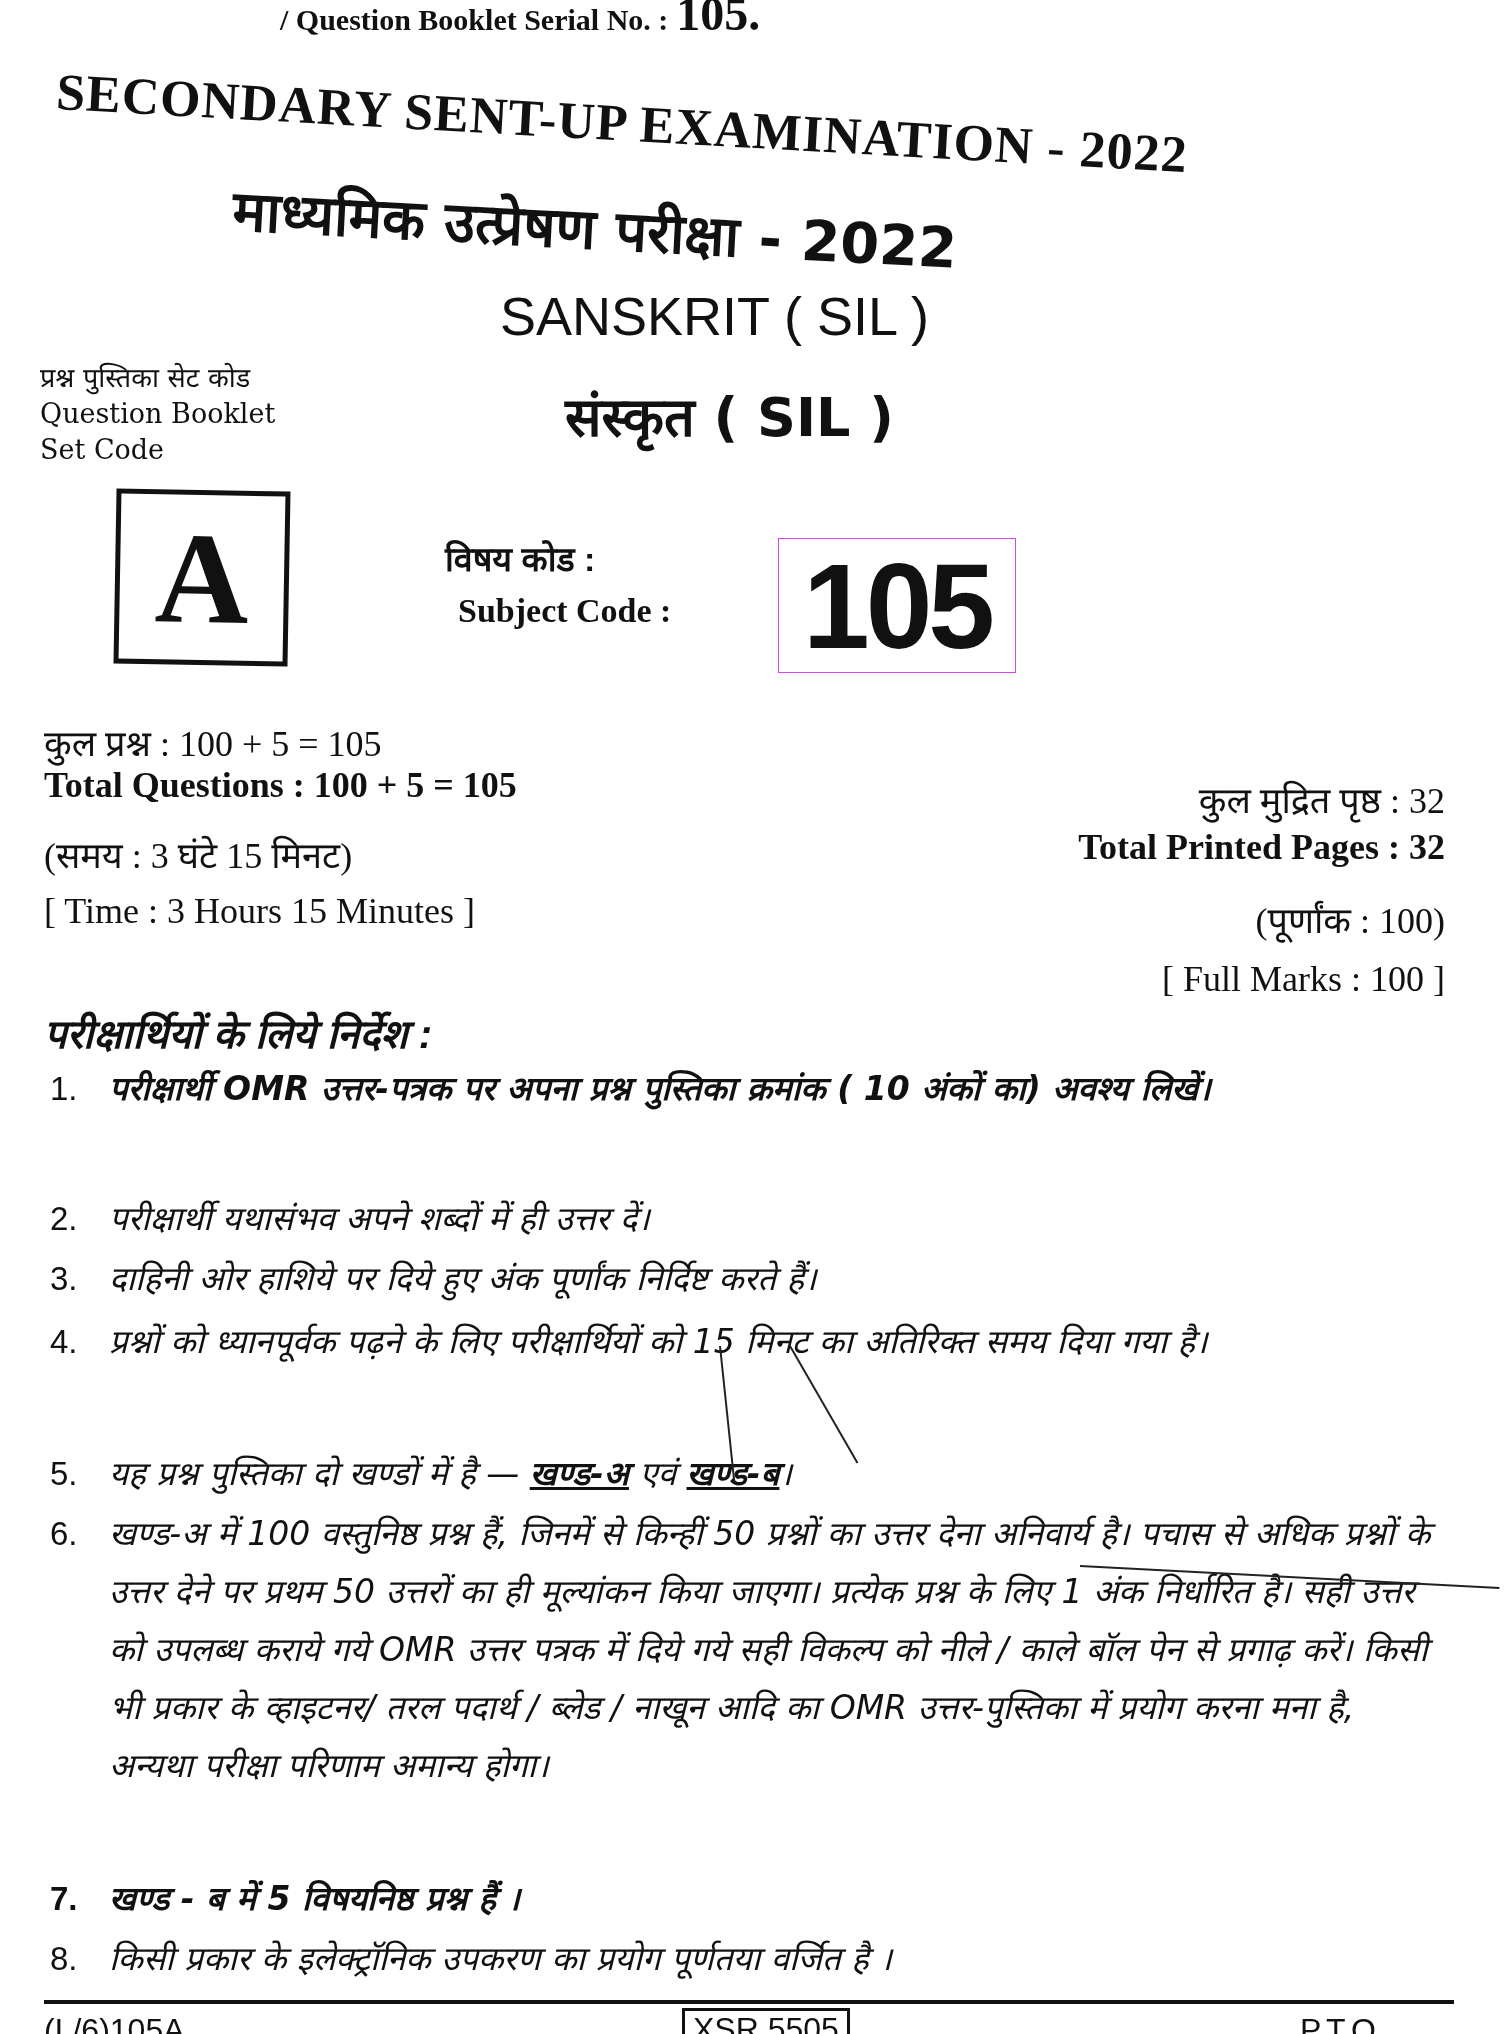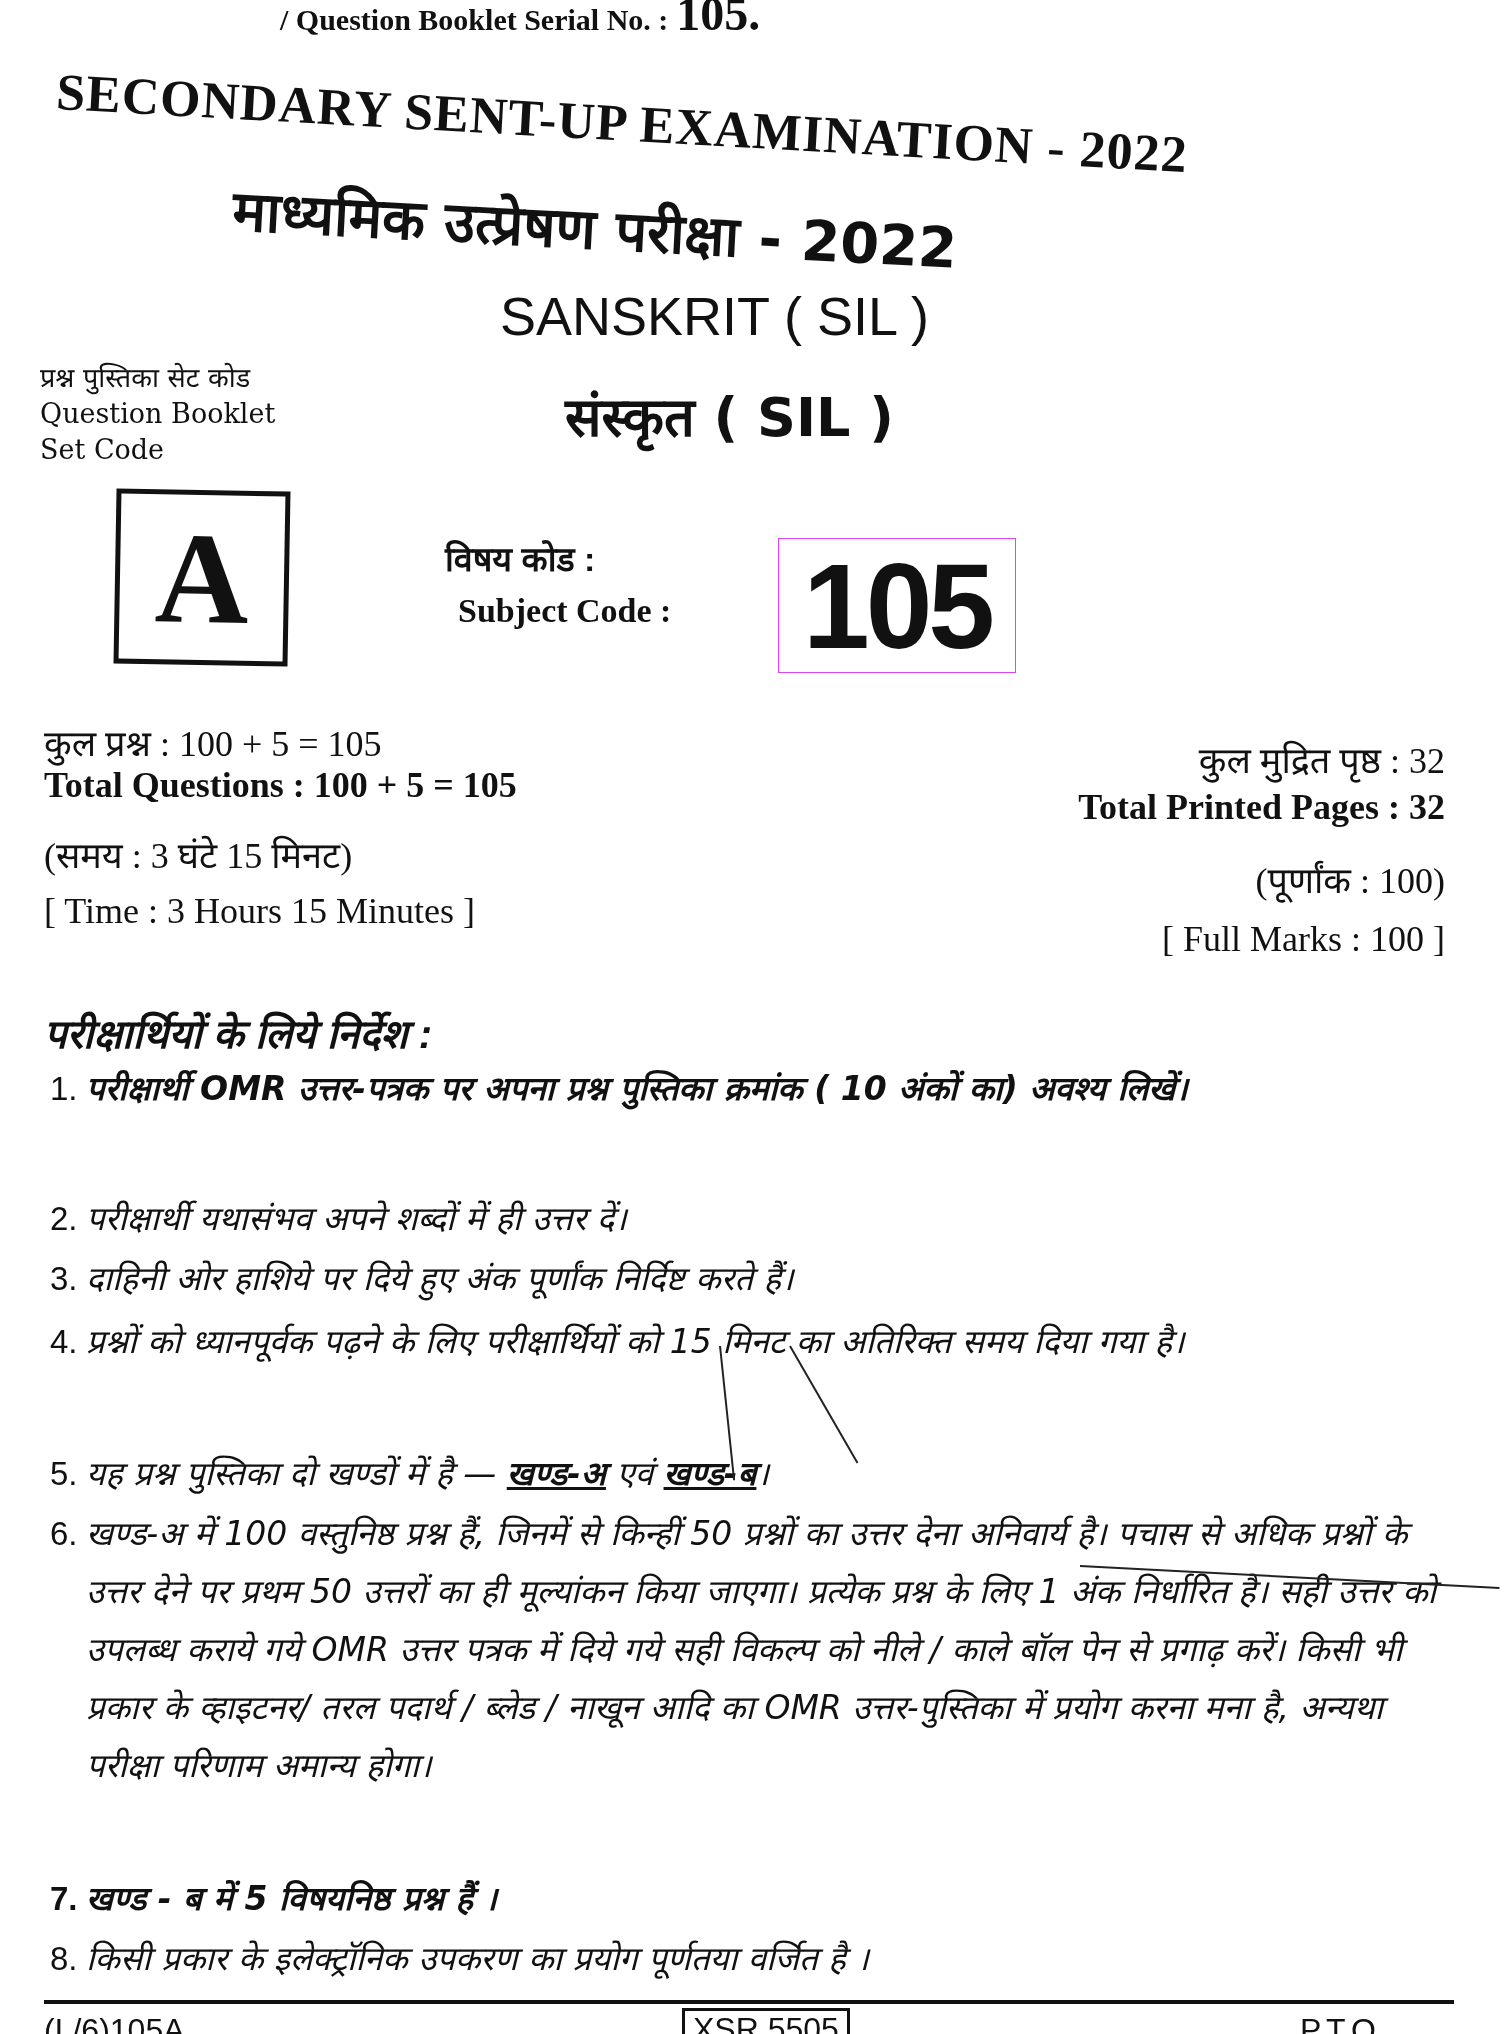--- a/index.html
+++ b/index.html
@@ -13,26 +13,26 @@
   .exam-en { left: 58px; top: 62px; font-size: 52px; font-weight: bold; font-family: "Liberation Serif", serif; white-space: nowrap; transform: rotate(3.2deg); transform-origin: left top; letter-spacing: 1px; }
   .exam-hi { left: 235px; top: 170px; font-size: 56px; font-weight: bold; font-family: "DejaVu Sans", sans-serif; white-space: nowrap; transform: rotate(3deg); transform-origin: left top; }
   .subj-en { left: 500px; top: 285px; font-size: 54px; font-weight: normal; font-family: "Liberation Sans", sans-serif; white-space: nowrap; }
   .subj-hi { left: 565px; top: 378px; font-size: 54px; font-weight: bold; font-family: "DejaVu Sans", sans-serif; white-space: nowrap; }
   .setcode-label { left: 40px; top: 360px; width: 320px; text-align: left; font-size: 27px; line-height: 36px; font-family: "DejaVu Serif", serif; }
   .setcode-box { left: 115px; top: 490px; width: 164px; height: 165px; border: 5px solid #111; display: flex; align-items: center; justify-content: center; font-size: 130px; font-weight: bold; font-family: "Liberation Serif", serif; transform: rotate(1deg); }
   .subcode-hi { left: 445px; top: 535px; font-size: 34px; font-family: Liberation Sans, sans-serif; font-weight: bold; }
   .subcode-en { left: 458px; top: 592px; font-size: 34px; font-family: Liberation Serif, serif; font-weight: bold; }
   .subcode-box { left: 778px; top: 538px; width: 236px; height: 133px; border: 1px solid #d946ef; display: flex; align-items: center; justify-content: center; font-size: 120px; font-family: "Liberation Sans", sans-serif; font-weight: bold; letter-spacing: -4px; }
   .info-l { left: 44px; font-size: 36px; white-space: nowrap; font-family: "Liberation Serif", serif; }
-  .info-r { right: 60px; font-size: 36px; white-space: nowrap; font-family: "Liberation Serif", serif; text-align: right; }
+  .info-r { right: 60px; font-size: 36px; white-space: nowrap; font-family: "Liberation Serif", serif; text-align: right; margin-top: 40px; }
   .bold { font-weight: bold; }
   .instr-title { left: 44px; top: 1005px; font-size: 40px; font-weight: bold; font-style: italic; font-family: Liberation Sans, sans-serif; }
   .instr { left: 40px; width: 1400px; font-size: 33px; font-style: italic; font-family: "DejaVu Sans", sans-serif; line-height: 58px; }
   .instr .n { position: absolute; left: 10px; font-style: normal; font-family: "Liberation Sans", sans-serif; }
-  .instr .t { display: block; margin-left: 46px; }
+  .instr .t { display: block; margin-left: 69px; }
   .u { text-decoration: underline; text-align: center; }
   .footer-rule { left: 44px; top: 2000px; width: 1410px; height: 4px; background: #111; }
   .footer-l { left: 44px; top: 2012px; font-size: 32px; font-family: "Liberation Sans", sans-serif; }
   .footer-c { left: 682px; top: 2008px; font-size: 32px; font-family: "Liberation Sans", sans-serif; border: 3px solid #111; padding: 0 8px; }
   .footer-r { left: 1300px; top: 2012px; font-size: 32px; font-family: "Liberation Sans", sans-serif; }
   .pen { position: absolute; background: #222; height: 2px; transform-origin: left center; }
 </style>
 </head>
 <body>
 

